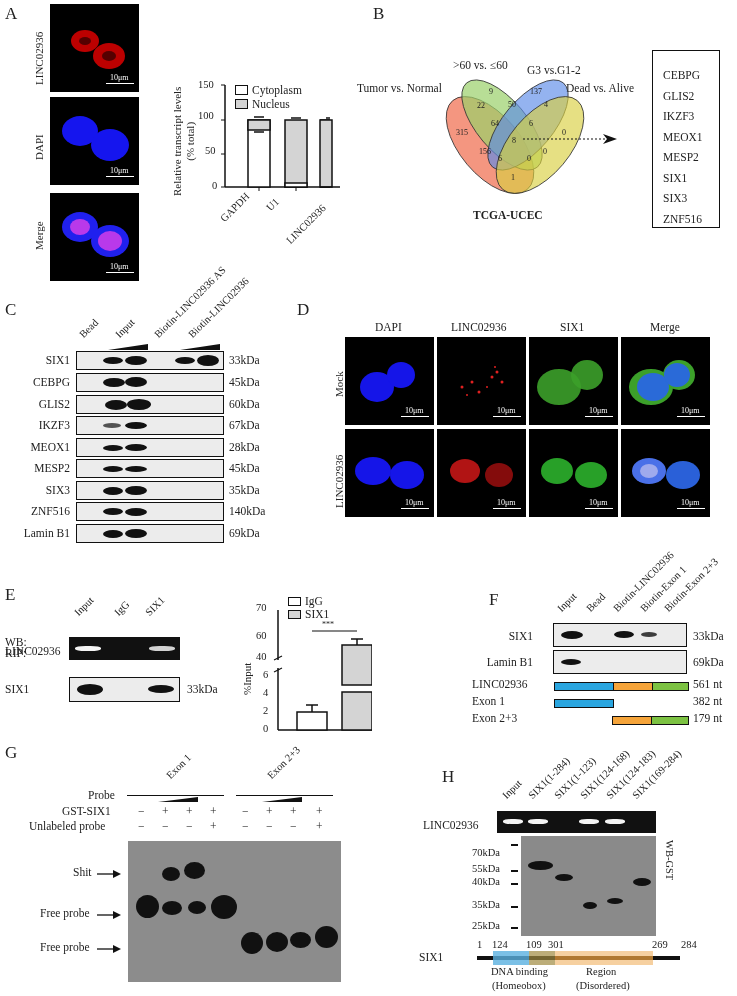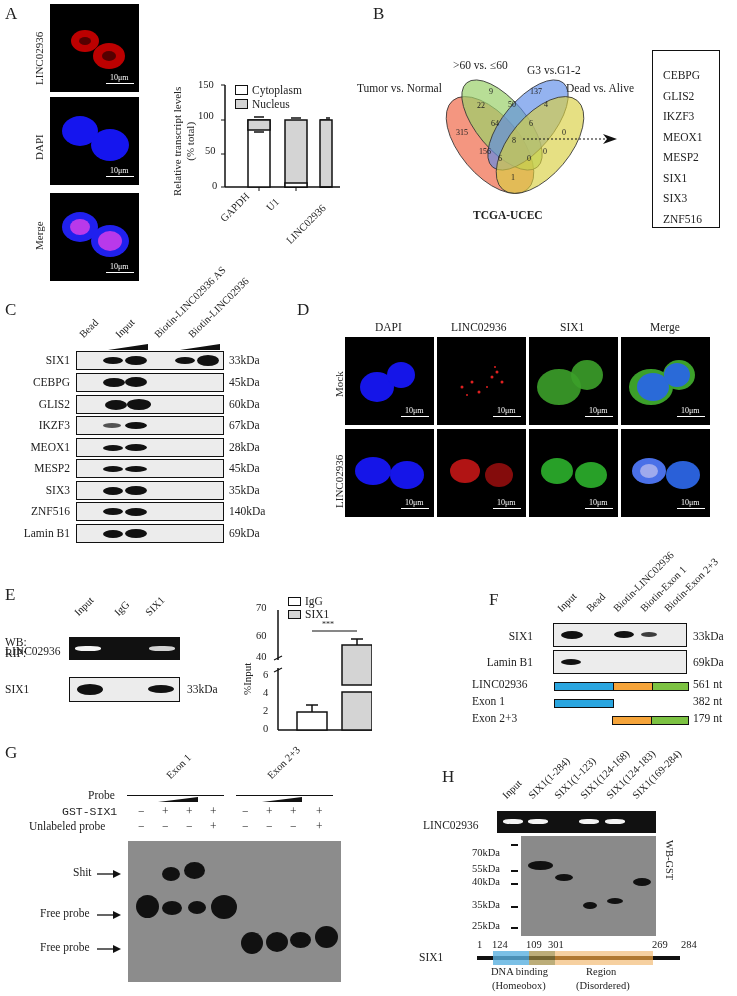--- a/index.html
+++ b/index.html
@@ -394,21 +394,21 @@
 <div class="rot" style="left:273px;top:770px;">Exon 2+3</div>
 <div class="abs t" style="left:88px;top:789px;">Probe</div>
 <div class="abs" style="left:127px;top:795px;width:97px;height:1.2px;background:#111;"></div>
 <div class="abs" style="left:236px;top:795px;width:97px;height:1.2px;background:#111;"></div>
 <svg class="abs" style="left:158px;top:797px;" width="40" height="5">
     <polygon points="0,5 40,0 40,5" fill="#111"></polygon>
   </svg>
 <svg class="abs" style="left:262px;top:797px;" width="40" height="5">
     <polygon points="0,5 40,0 40,5" fill="#111"></polygon>
   </svg>
-<div class="abs t" style="left:62px;top:805px;font-family:Liberation Mono, monospace;">GST-SIX1</div>
+<div class="abs t" style="left:62px;top:805px;">GST-SIX1</div>
 <div class="abs t" style="left:29px;top:820px;">Unlabeled probe</div>
 <div class="abs" style="left:136px;top:805px;width:200px;">
   <span class="abs t" style="left:2px;">−</span>
   <span class="abs t" style="left:26px;">+</span>
   <span class="abs t" style="left:50px;">+</span>
   <span class="abs t" style="left:74px;">+</span>
   <span class="abs t" style="left:106px;">−</span>
   <span class="abs t" style="left:130px;">+</span>
   <span class="abs t" style="left:154px;">+</span>
   <span class="abs t" style="left:180px;">+</span>

